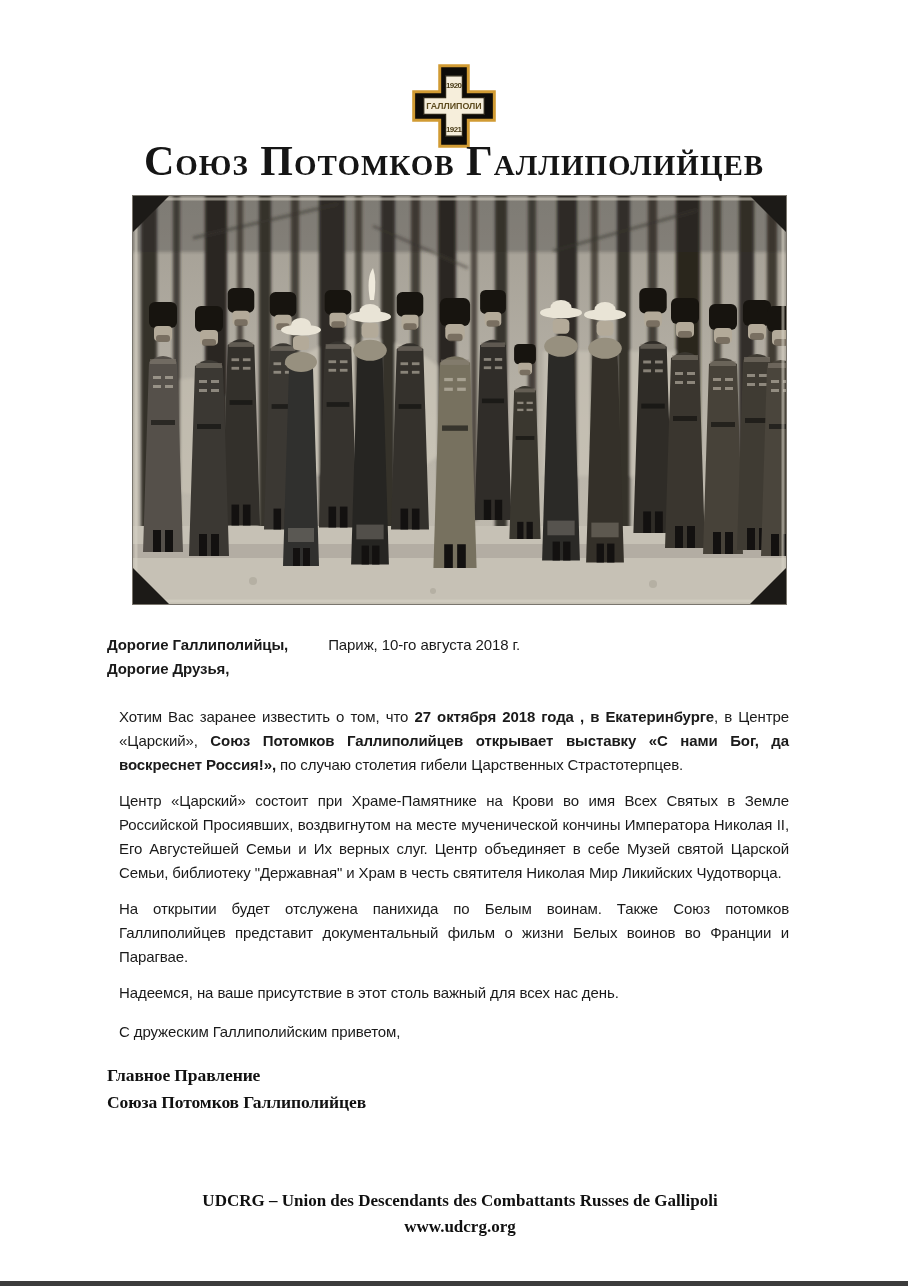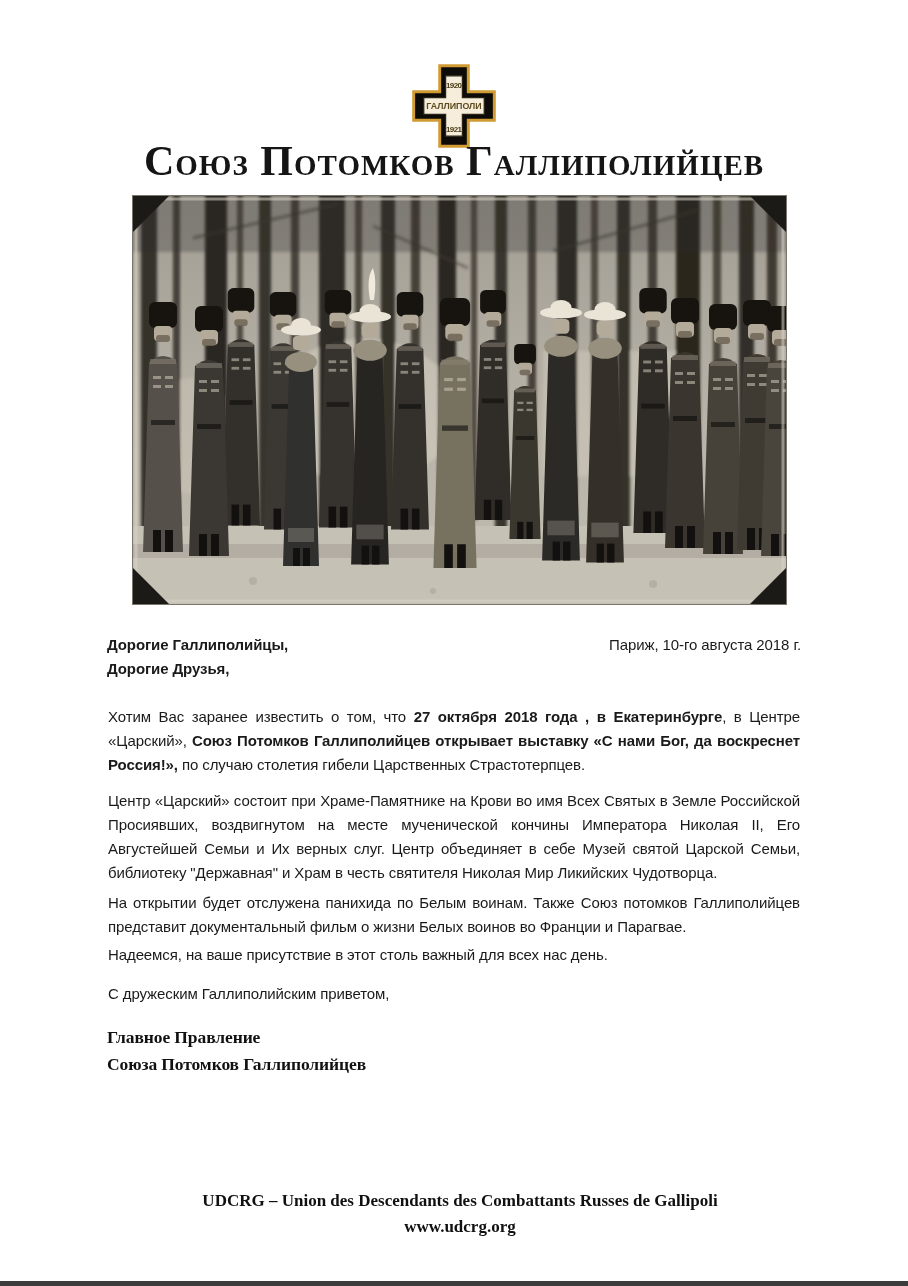--- a/index.html
+++ b/index.html
@@ -33,23 +33,23 @@
     position:absolute;left:133px;top:196px;width:653px;height:408px;
     outline:1px solid #7a766e;
     background:#b0aba1;
   }
   .photo svg{display:block;width:100%;height:100%;}
   
   .letter{
     position:absolute;left:107px;top:633px;width:694px;
     font-size:15px;line-height:24px;letter-spacing:-0.1px;
   }
-  .salutation-row{display:flex;justify-content:space-between;align-items:flex-start;}
+  .salutation-row{display:flex;justify-content:flex-start;align-items:flex-start;gap:40px;}
   .sal{font-weight:bold;}
-  .para{text-align:justify;margin:1px;}
+  .para{text-align:justify;margin:12px;}
   .p1{margin-top:24px;}
   .p2{margin-top:12px;}
   .p3{margin-top:6px;}
   .p4{margin-top:4px;}
   .p5{margin-top:24px;}
   .closing{margin-top:15px;}
   .b{font-weight:bold;}
   .signature{
     margin-top:18px;
     font-family:"Liberation Serif", serif;

